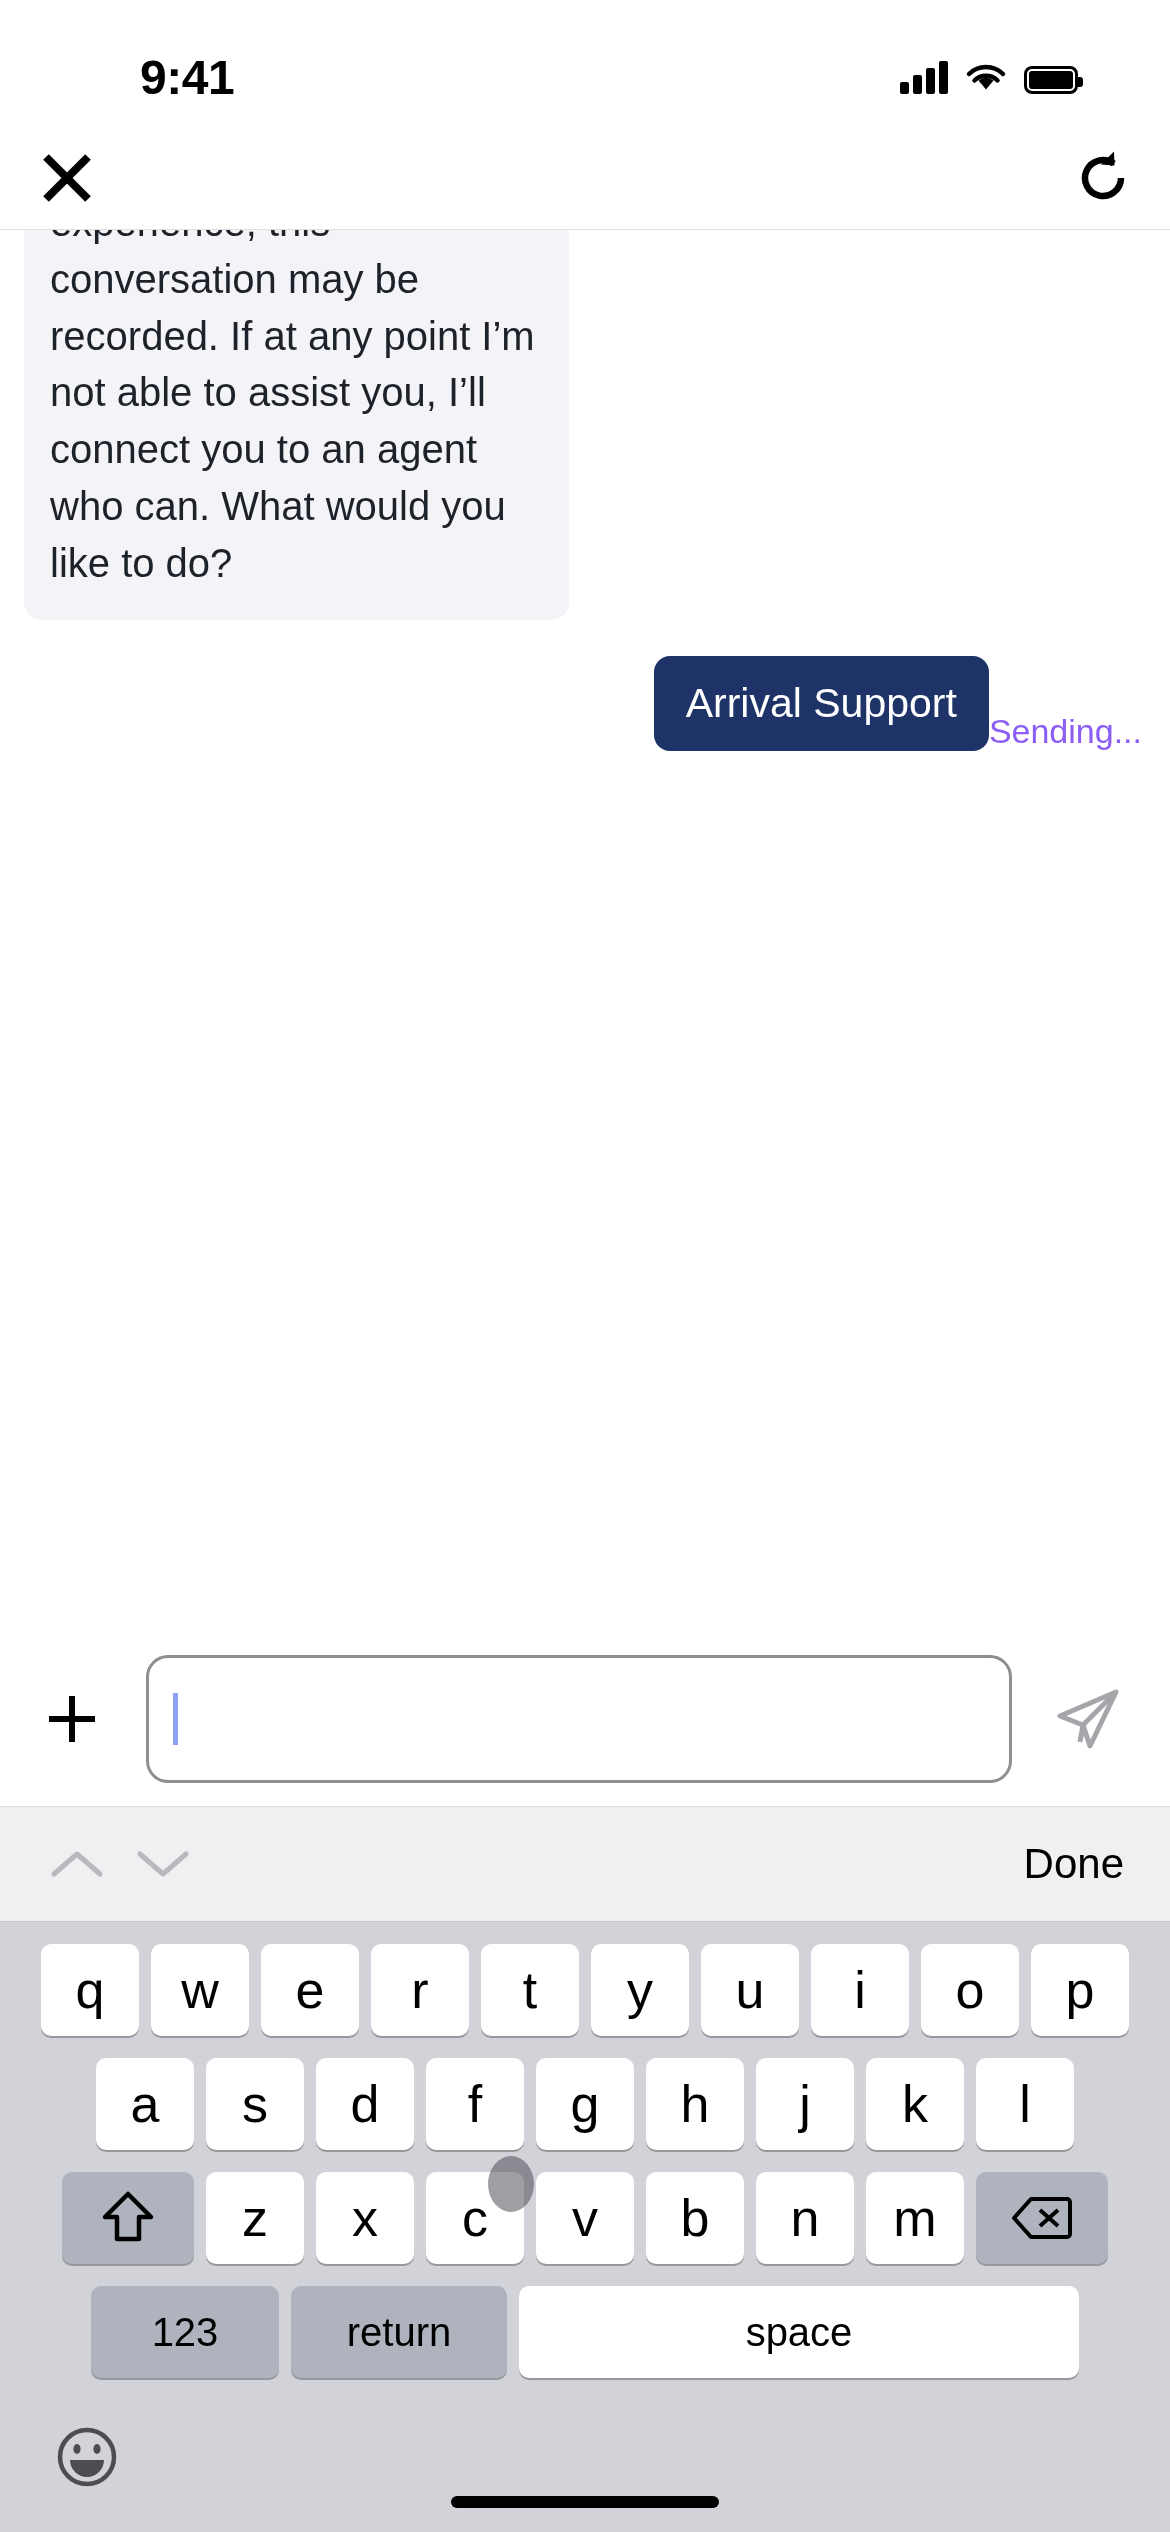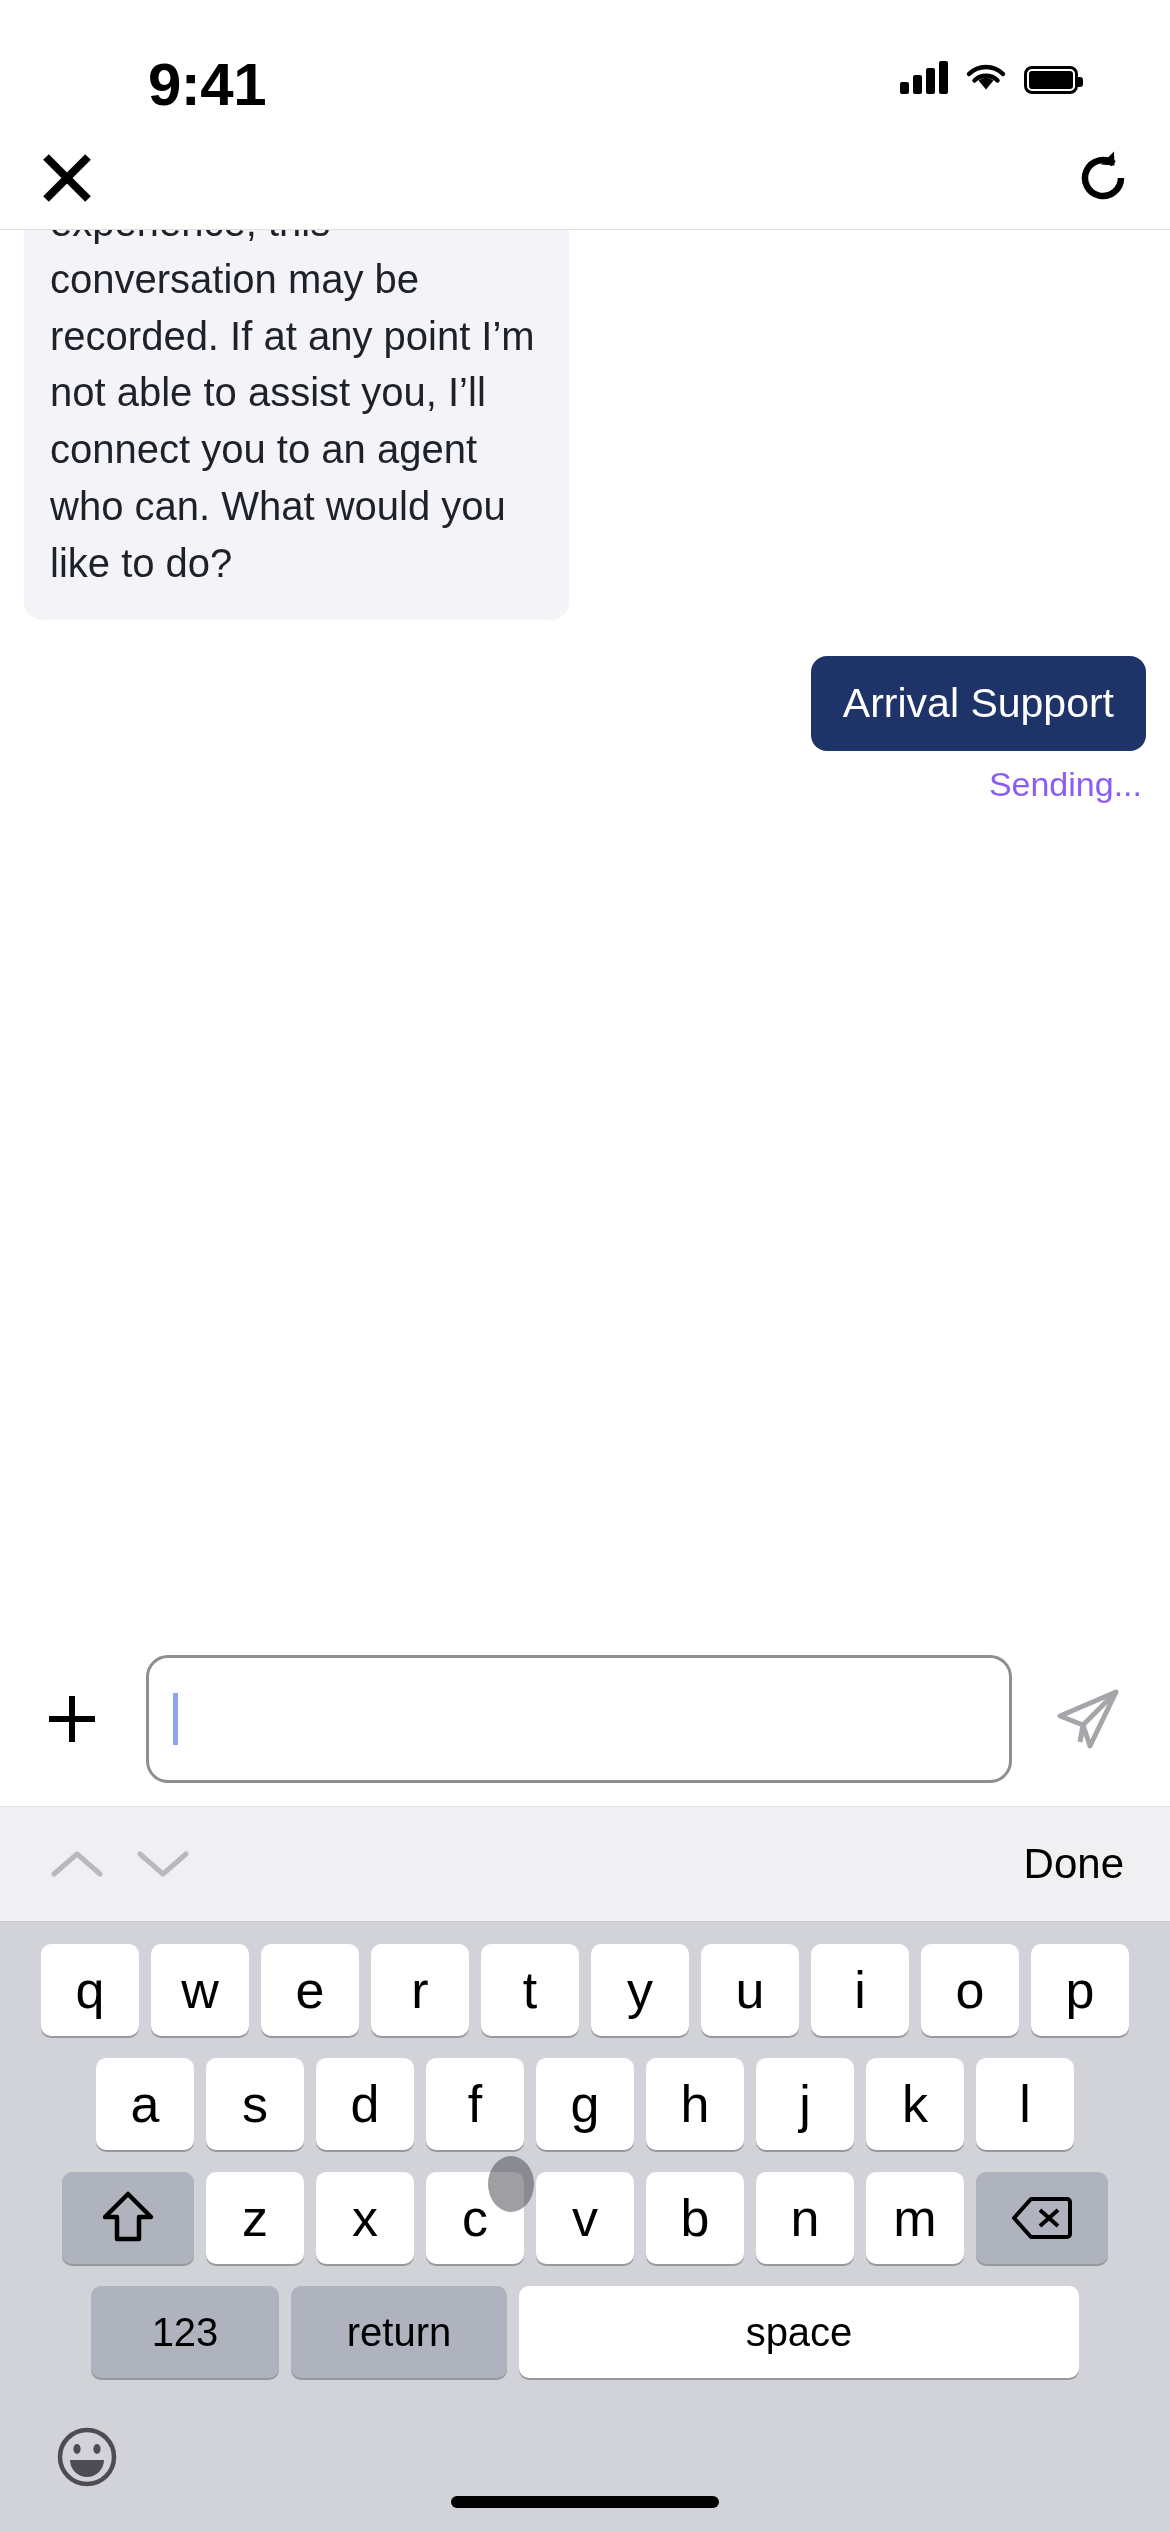--- a/index.html
+++ b/index.html
@@ -21,23 +21,23 @@
 
   
   .statusbar {
     height: 125px;
     flex: 0 0 125px;
     position: relative;
     background: #ffffff;
   }
   .status-time {
     position: absolute;
-    left: 148px;
+    left: 140px;
     top: 50px;
-    font-size: 60px;
+    font-size: 48px;
     font-weight: bold;
     color: #000;
     letter-spacing: -0.5px;
   }
   .status-right {
     position: absolute;
     right: 92px;
     top: 52px;
     display: flex;
     align-items: flex-end;
@@ -108,21 +108,21 @@
   .bubble-user {
     background: #1e3368;
     color: #ffffff;
     border-radius: 16px;
     padding: 22px 32px;
     max-width: 640px;
     font-size: 41px;
     line-height: 1.25;
     font-weight: 400;
   }
-  .user-block { display: flex; flex-direction: column; align-items: flex-end; margin-top: 36px; text-align: center; }
+  .user-block { display: flex; flex-direction: row; align-items: flex-end; margin-top: 36px; text-align: center; }
   .sending {
     font-size: 34px;
     color: #8b5cf6;
     margin-top: 14px;
     margin-right: 4px;
   }
 
   
   .inputbar {
     flex: 0 0 175px;

